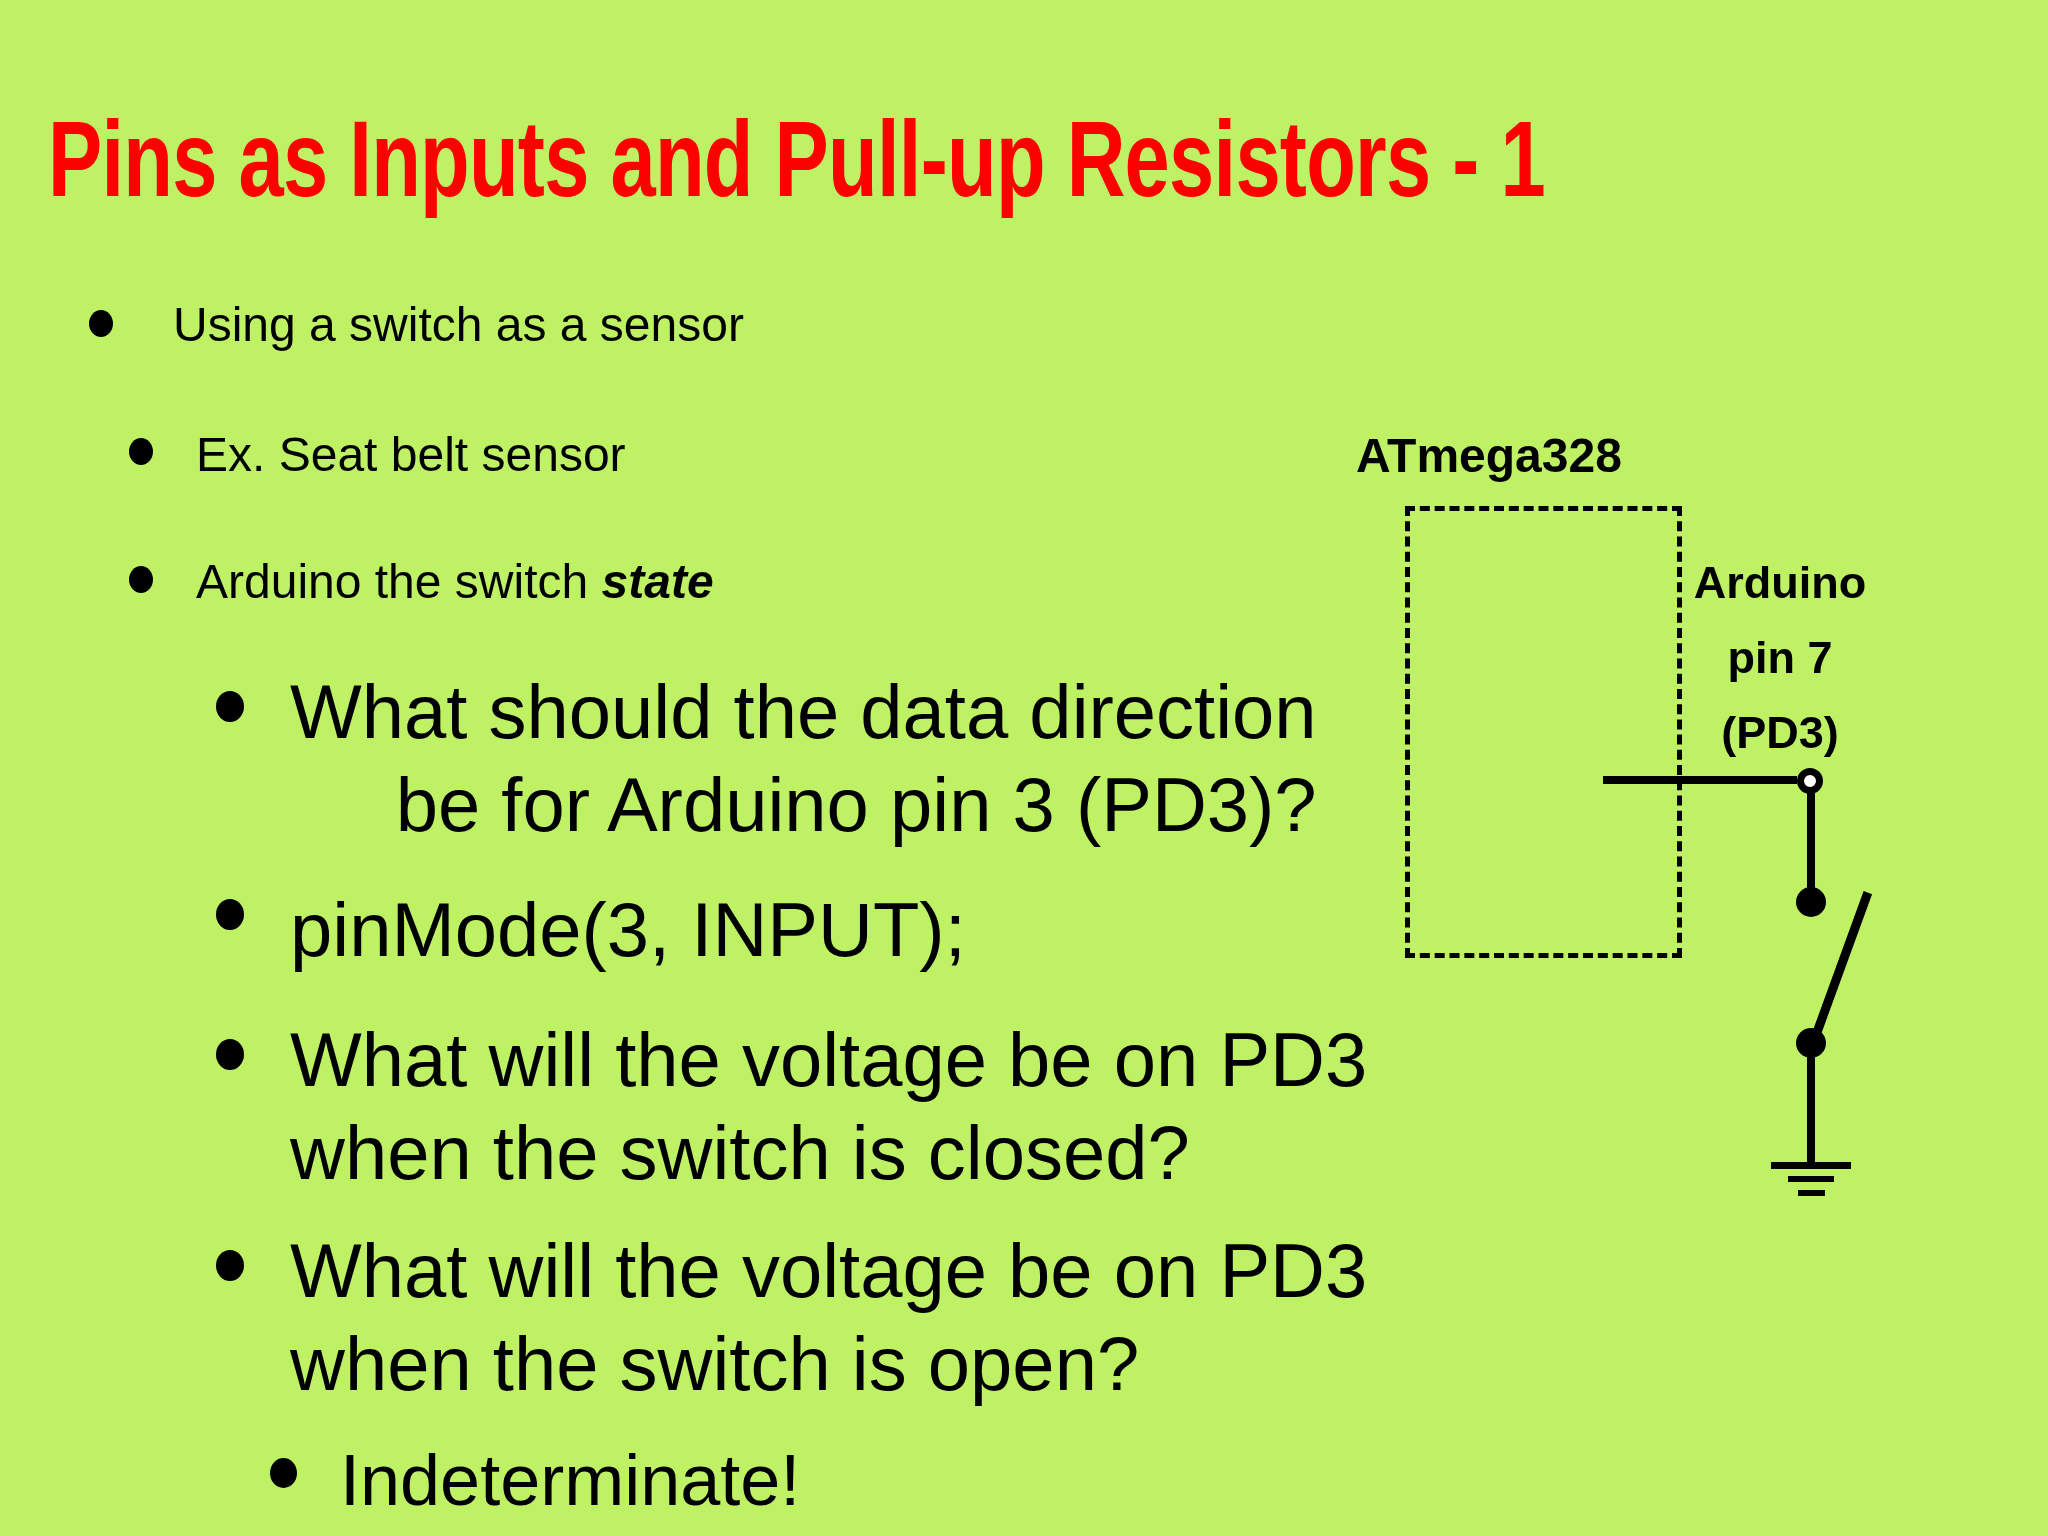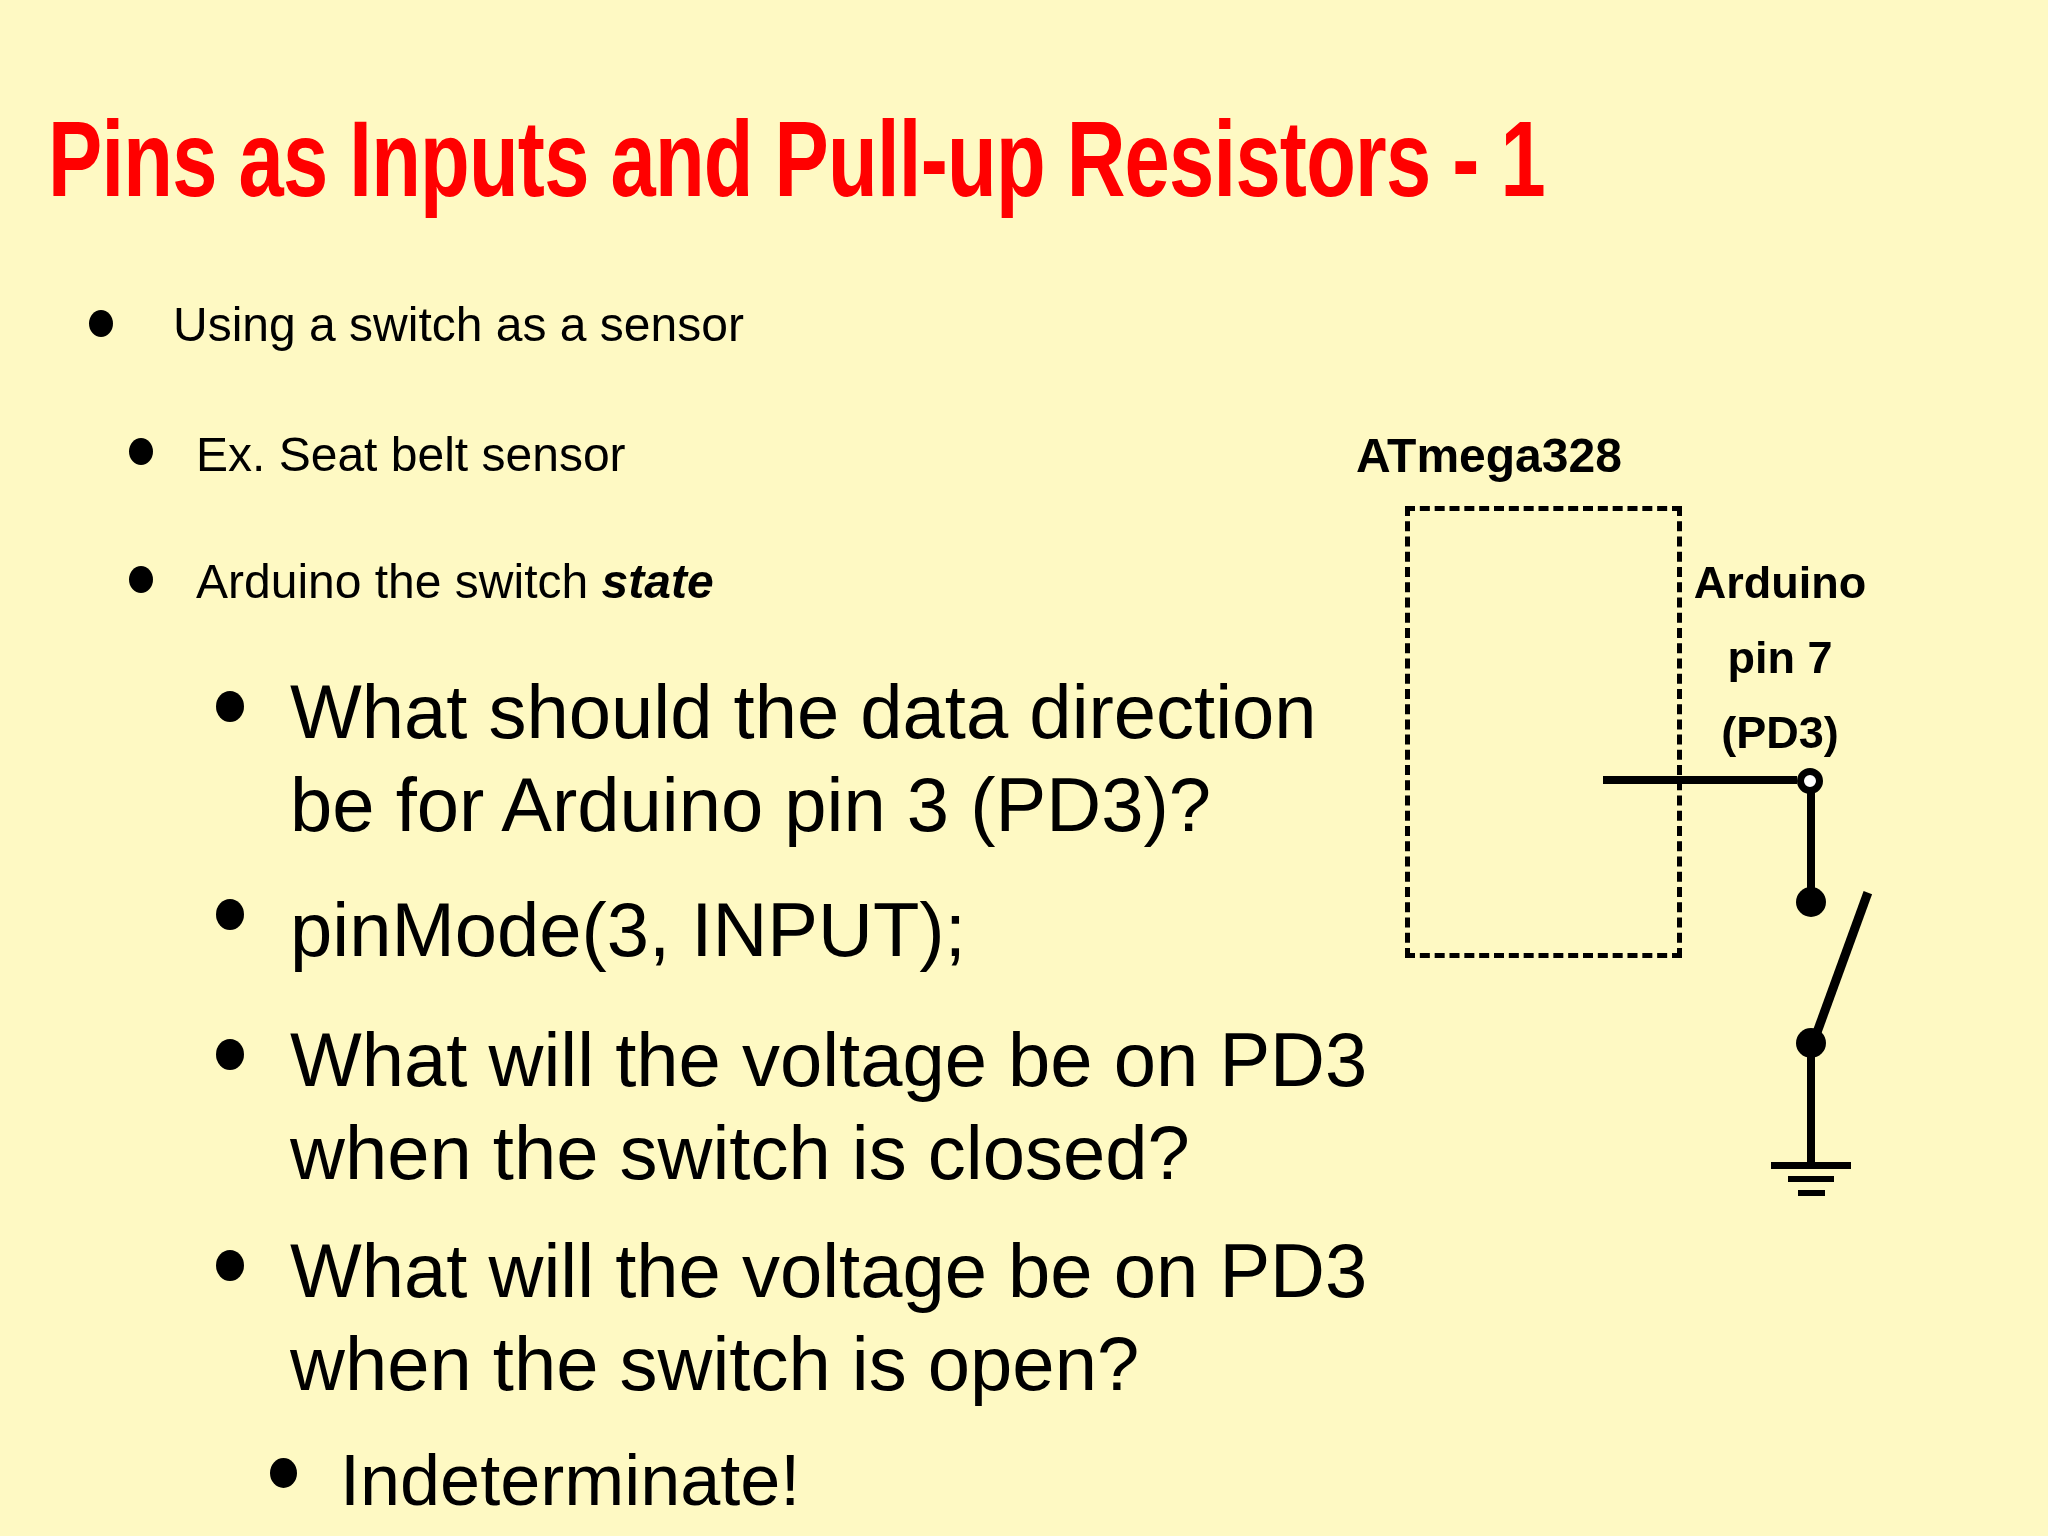--- a/index.html
+++ b/index.html
@@ -1,19 +1,19 @@
 <!DOCTYPE html>
 <html><head>
 <meta charset="utf-8">
 <style>
   html,body{margin:0;padding:0;background:#fff;}
   .slide{
     position:relative;
     width:2048px;height:1536px;
-    background:#fef9c3;
+    background:#bef264;
     overflow:hidden;
     font-family:"Liberation Sans",sans-serif;
     color:#000;
   }
   .abs{position:absolute;}
   .title{
     left:48px;top:106px;
     font-size:107px;font-weight:bold;line-height:1;
     white-space:nowrap;
     transform:scaleX(0.76);transform-origin:left top;
@@ -50,21 +50,21 @@
   <div class="dot" style="left:89px;top:310px;width:24px;height:27px;"></div>
   <div class="abs t1" style="left:173px;top:301px;">Using a switch as a sensor</div>
 
   <div class="dot" style="left:129px;top:438px;width:24px;height:27px;"></div>
   <div class="abs t1" style="left:196px;top:431px;text-align:center;">Ex. Seat belt sensor</div>
 
   <div class="dot" style="left:129px;top:566px;width:24px;height:27px;"></div>
   <div class="abs t1" style="left:196px;top:558px;"><span>Arduino the switch </span><span class="em">state</span></div>
 
   <div class="dot" style="left:216px;top:691px;width:28px;height:31px;"></div>
-  <div class="abs t3" style="left:290px;top:665px;">
+  <div class="abs t3" style="left:290px;top:665px;text-align:right;">
     <div>What should the data direction</div>
     <div>be for Arduino pin 3 (PD3)?</div>
   </div>
 
   <div class="dot" style="left:216px;top:899px;width:28px;height:31px;"></div>
   <div class="abs t3" style="left:290px;top:883px;">
     <div>pinMode(3, INPUT);</div>
   </div>
 
   <div class="dot" style="left:216px;top:1039px;width:28px;height:31px;"></div>

